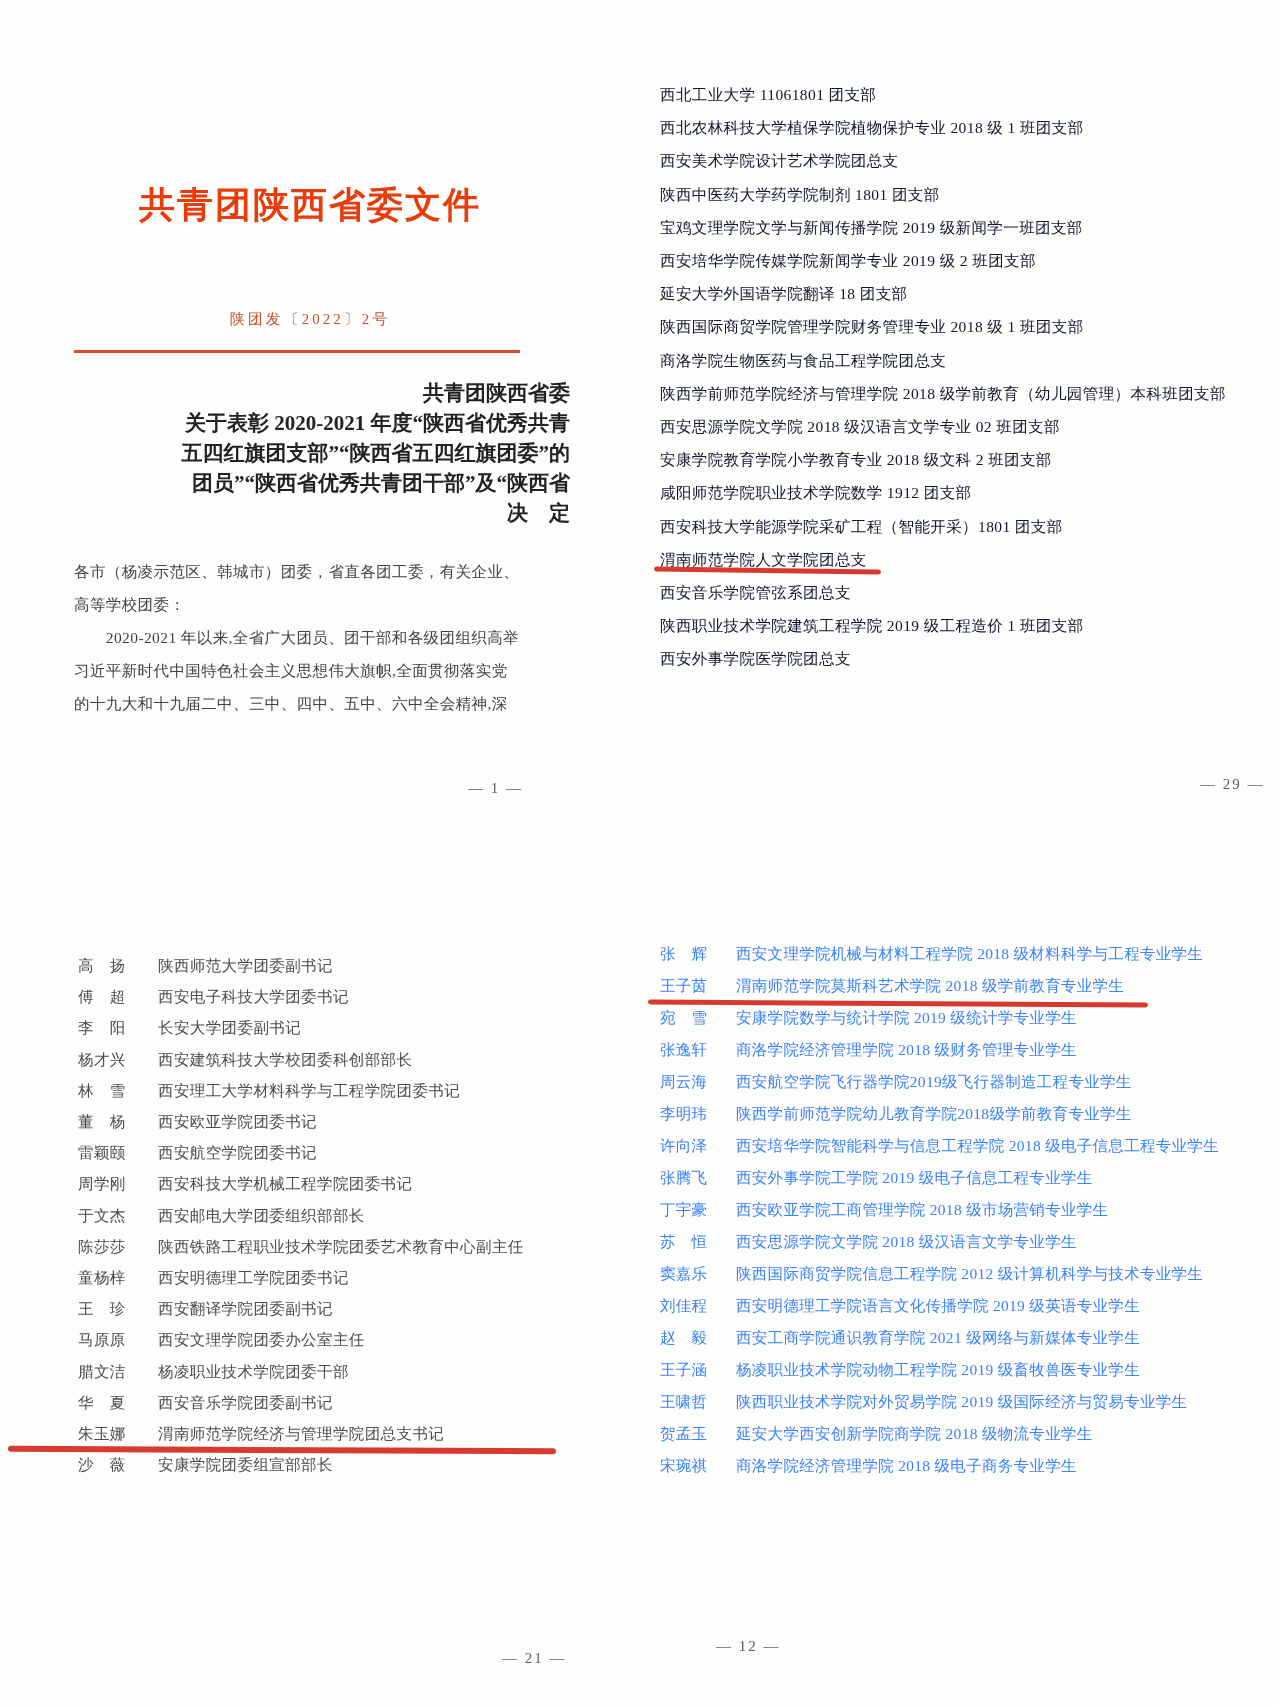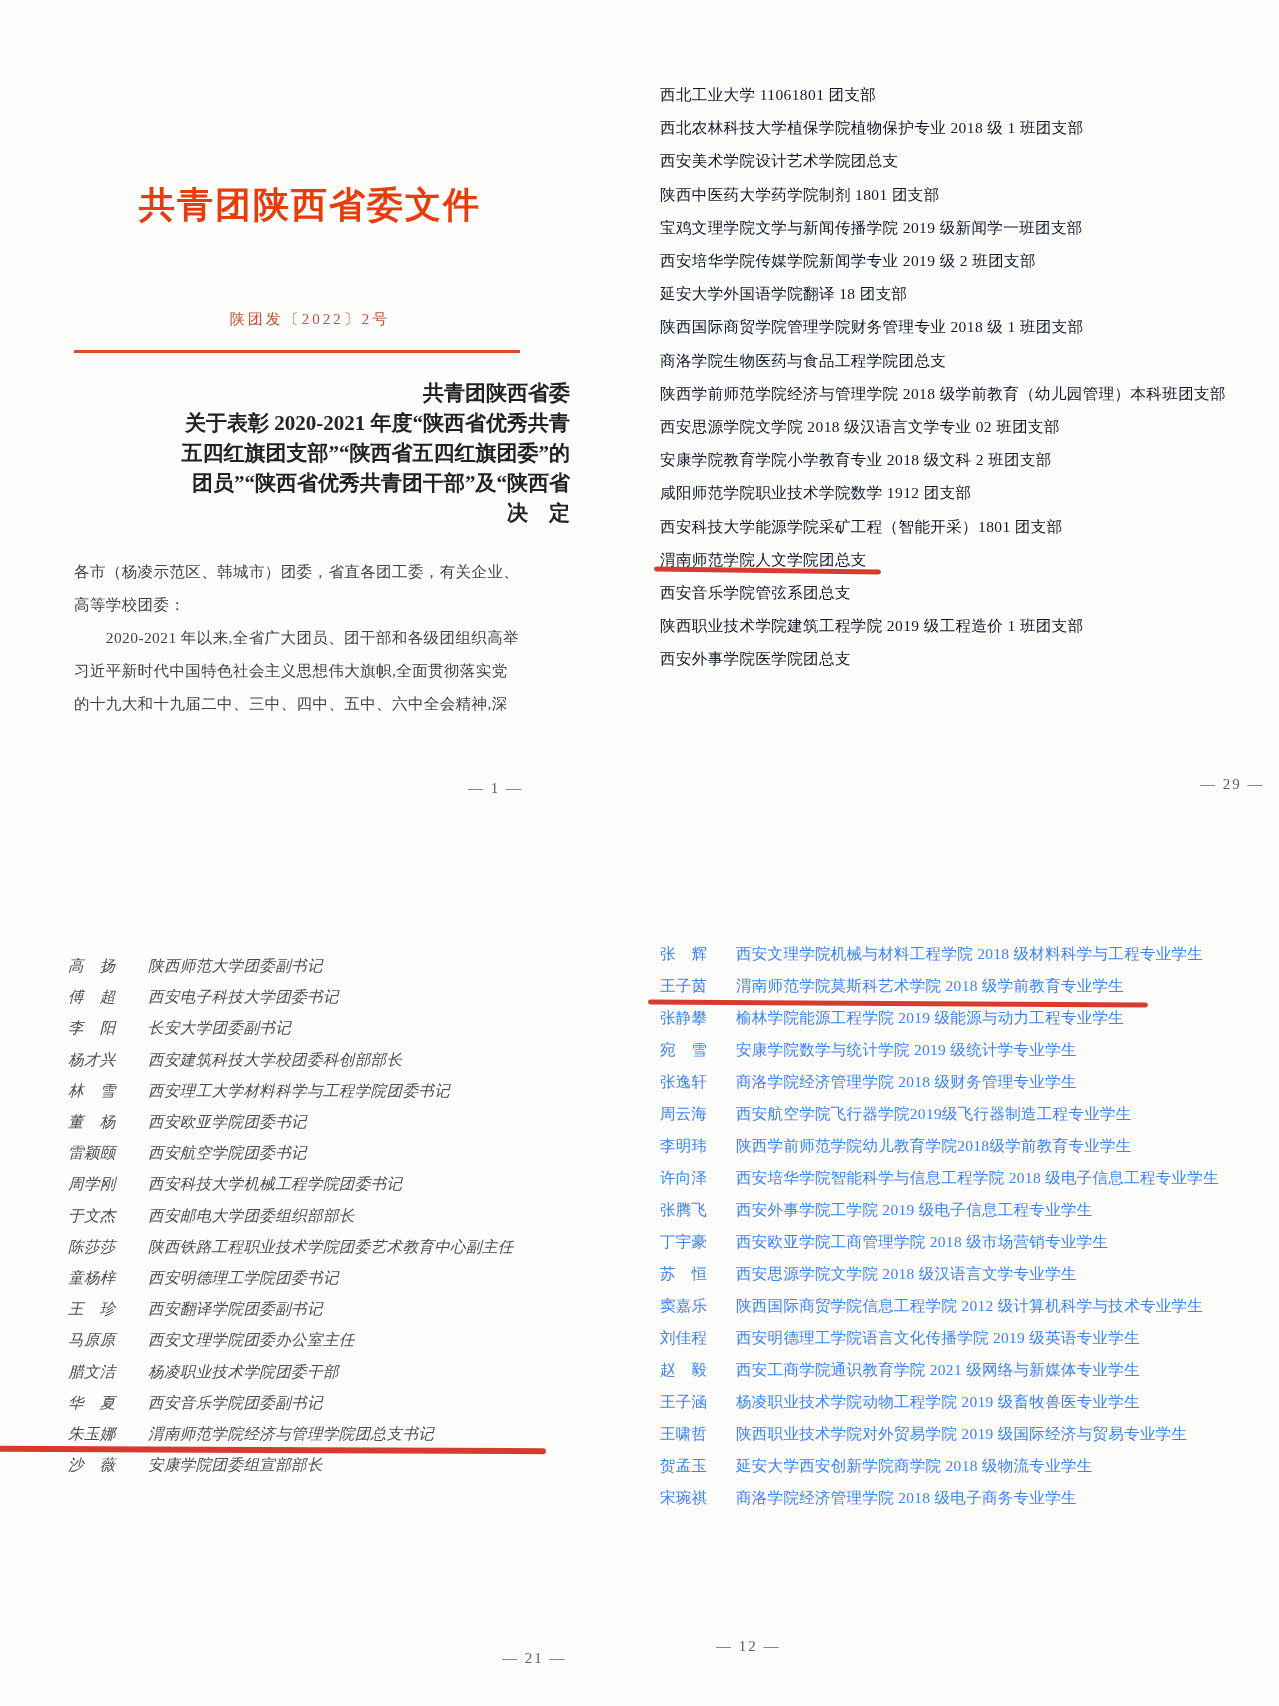--- a/index.html
+++ b/index.html
@@ -41,21 +41,21 @@
   
   .page29 { left:660px; top:78px; width:578px; }
   .page29 .row { font-size:15.5px; line-height:33.2px; letter-spacing:0.4px; color:#0f172a; }
   .page29 .txt { position:relative; }
   .page29 .underlined .txt::after {
     content:""; position:absolute; left:-6px; right:-14px; bottom:-5px; height:5px;
     background:var(--uline,#d42a1e); border-radius:3px; transform:rotate(0.8deg); opacity:.92;
   }
 
   
-  .page21 { left:68px; top:950px; width:482px;font-style:italic; }
+  .page21 { left:78px; top:950px; width:482px; }
   .page21 .row {
     position:relative; display:flex; white-space:nowrap;
     font-size:15.5px; line-height:31.2px; letter-spacing:0.4px; color:#4c4c4c;
   }
   .page21 .nm { width:64px; flex:0 0 64px; margin-right:16px; }
   .page21 .underlined::after {
     content:""; position:absolute; left:-70px; width:548px; bottom:-4px; height:6px;
     background:var(--uline,#d42a1e); border-radius:3px; transform:rotate(0.25deg); opacity:.92;
   }
 
@@ -205,24 +205,20 @@
     <div class="list">
         <div class="row">
           <span class="nm">张　辉</span>
           <span class="ds">西安文理学院机械与材料工程学院 2018 级材料科学与工程专业学生</span>
         </div>
         <div class="row underlined">
           <span class="nm">王子茵</span>
           <span class="ds">渭南师范学院莫斯科艺术学院 2018 级学前教育专业学生</span>
         </div>
         <div class="row">
-          <span class="nm">张静攀</span>
-          <span class="ds">榆林学院能源工程学院 2019 级能源与动力工程专业学生</span>
-        </div>
-        <div class="row">
           <span class="nm">宛　雪</span>
           <span class="ds">安康学院数学与统计学院 2019 级统计学专业学生</span>
         </div>
         <div class="row">
           <span class="nm">张逸轩</span>
           <span class="ds">商洛学院经济管理学院 2018 级财务管理专业学生</span>
         </div>
         <div class="row">
           <span class="nm">周云海</span>
           <span class="ds">西安航空学院飞行器学院2019级飞行器制造工程专业学生</span>

